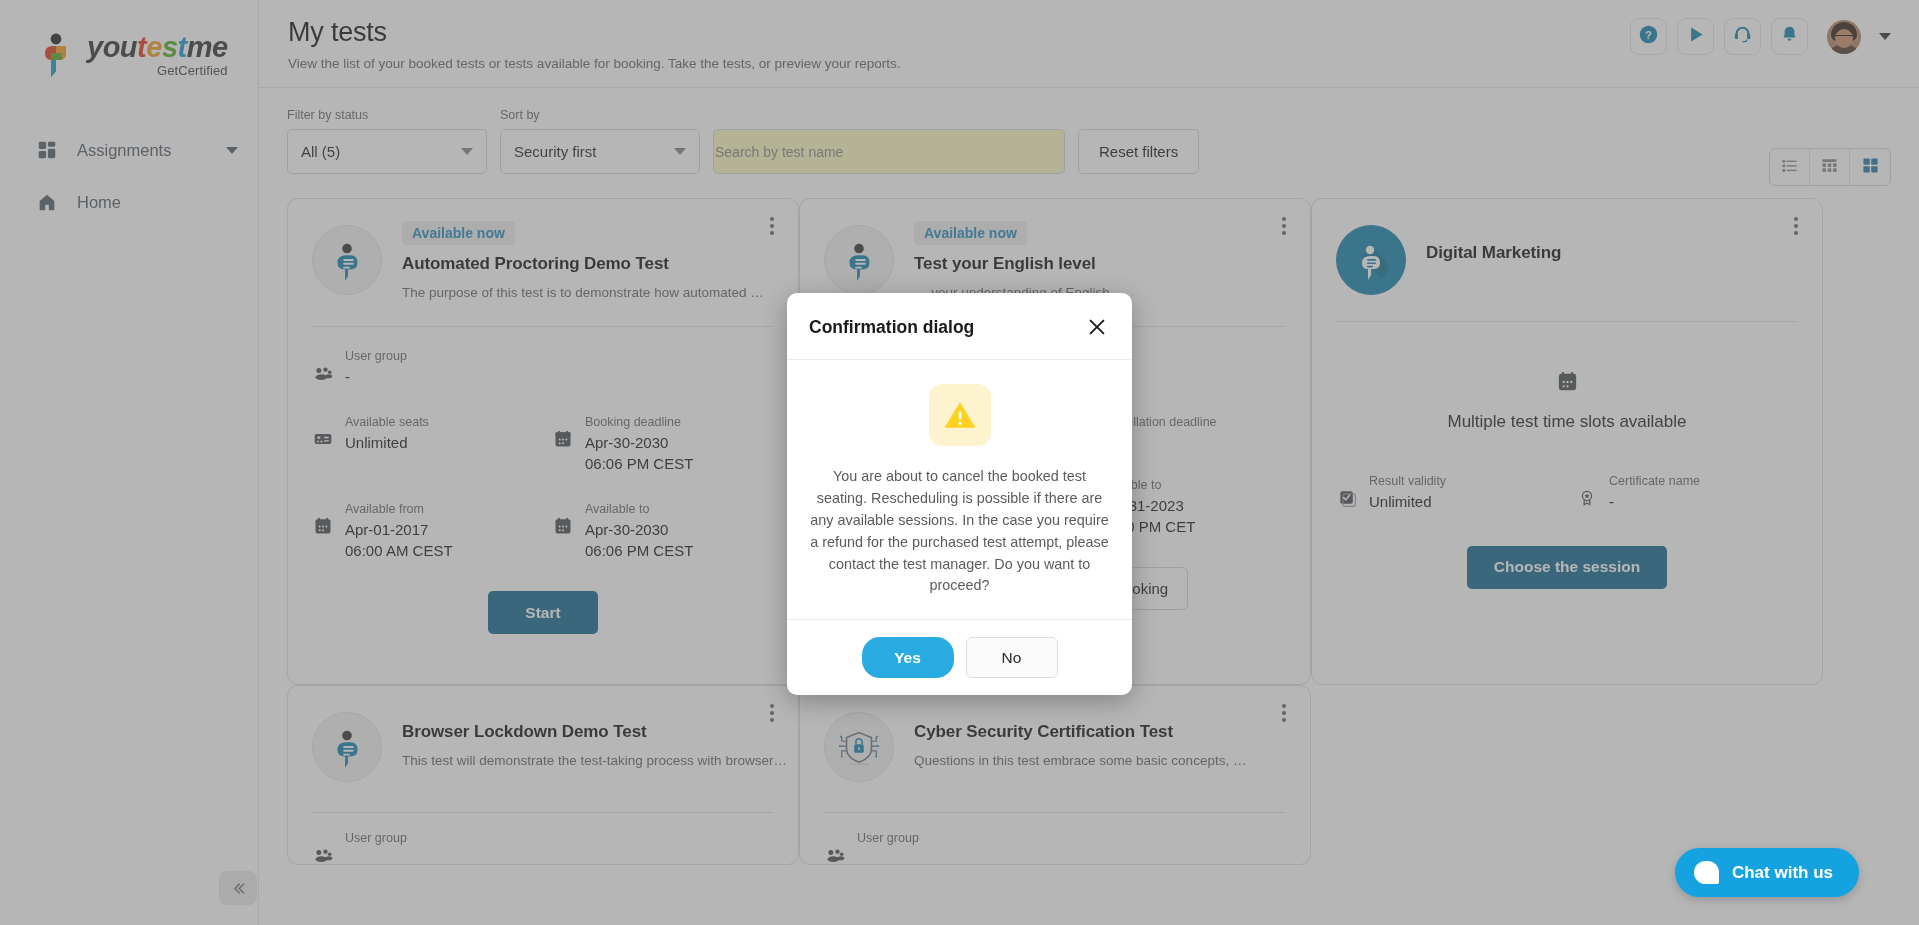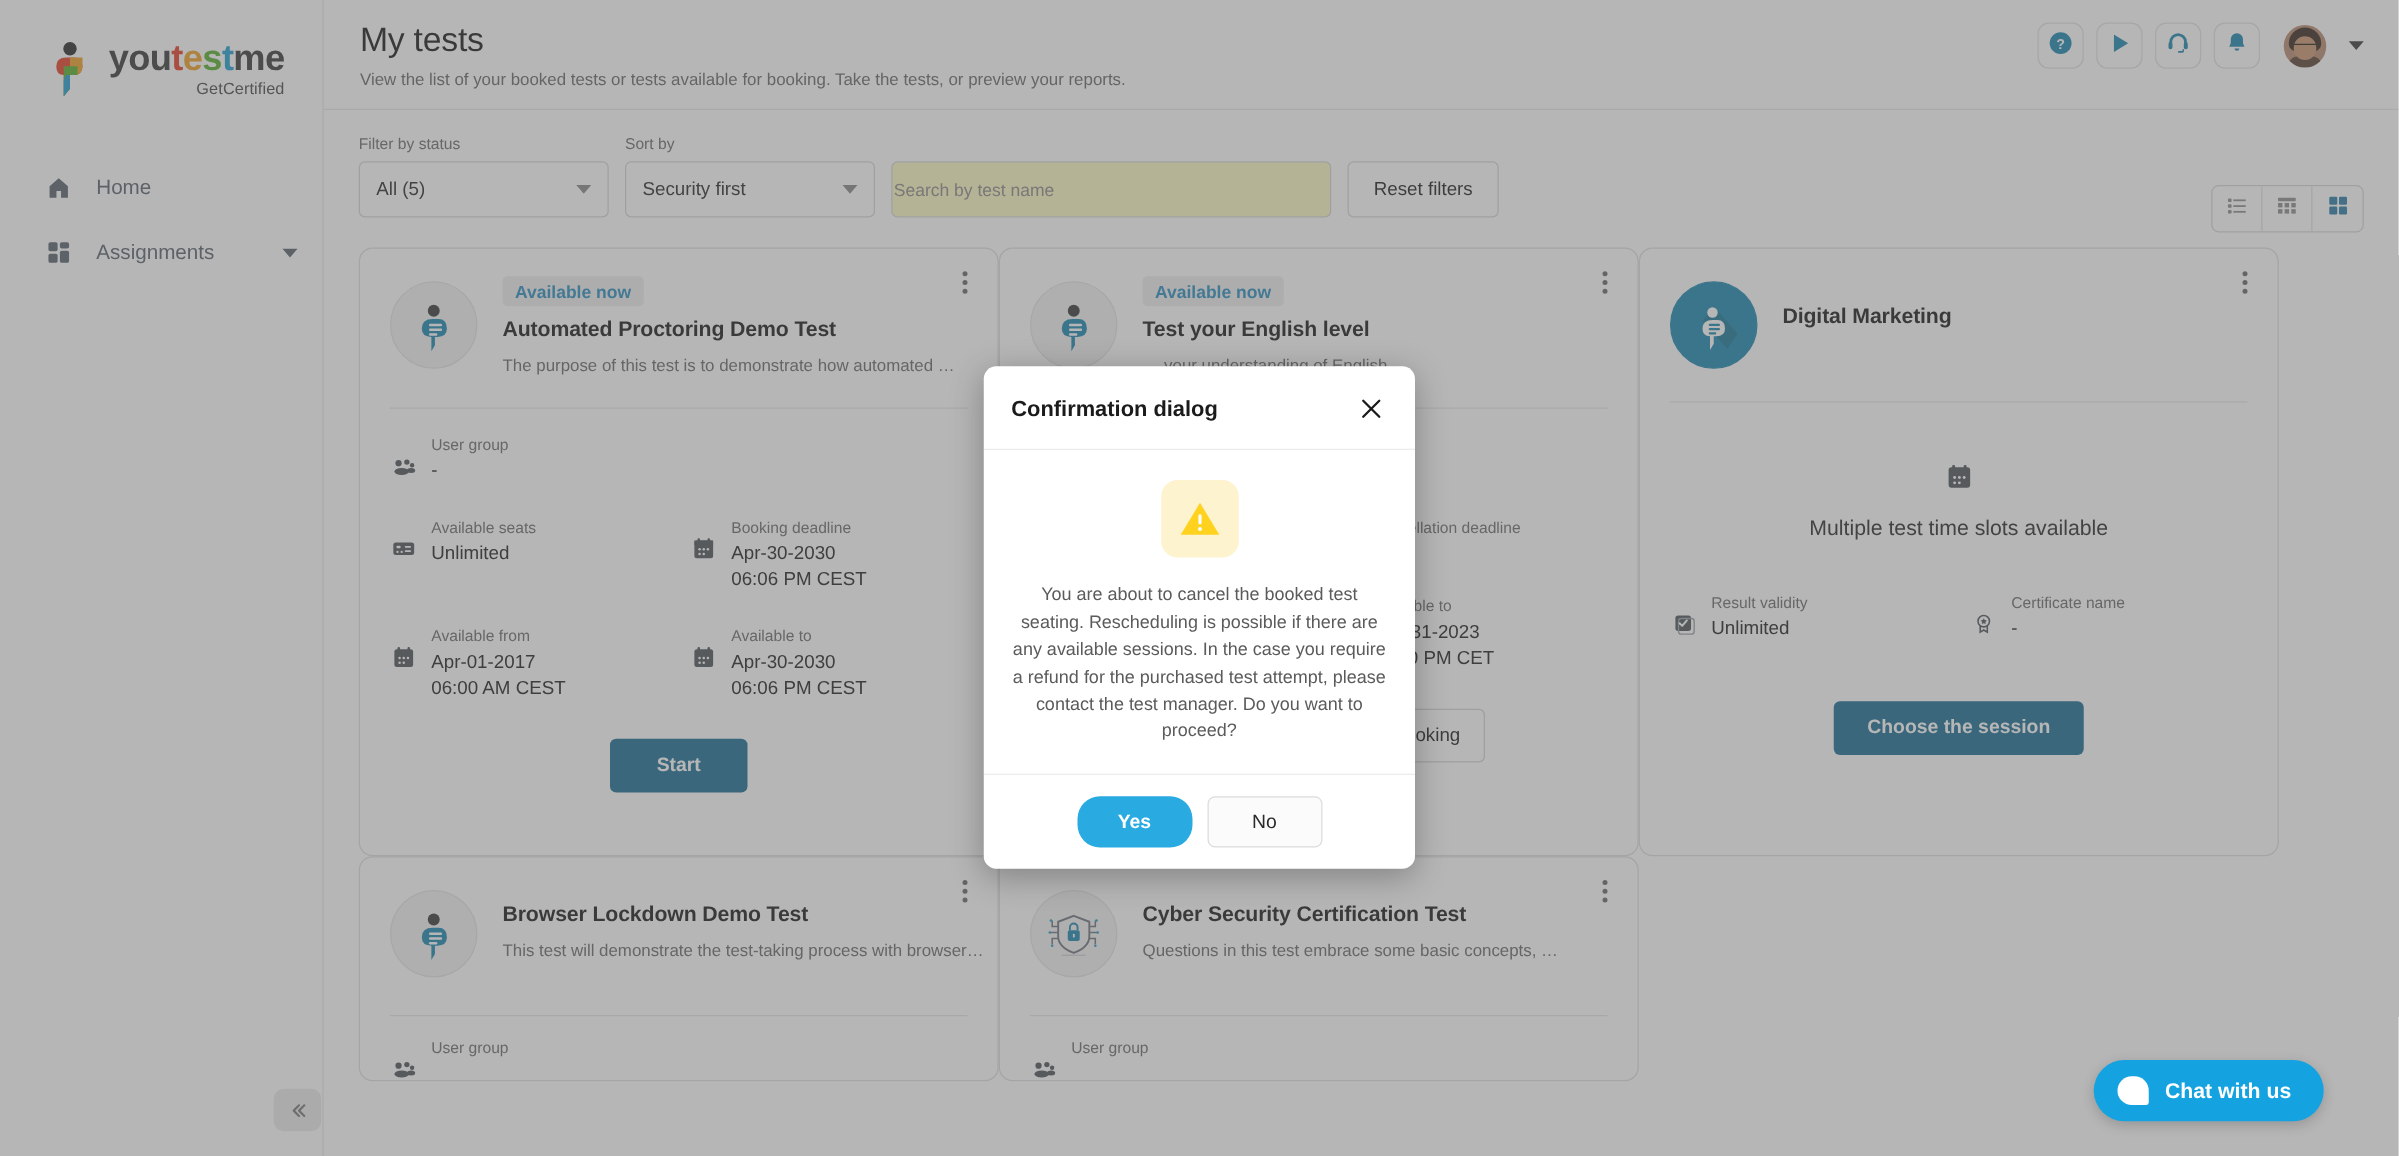--- a/index.html
+++ b/index.html
@@ -28,20 +28,21 @@
   .logo-wrap {
     display: flex; align-items: center;
     padding: 22px 0 0 36px;
     height: 88px;
   }
   .logo-mark { width: 42px; height: 44px; margin-right: 9px; flex: none; }
   .logo-text { line-height: 1; }
   .logo-word {
     font-size: 29px; font-weight: bold; letter-spacing: -0.5px;
     white-space: nowrap;
+    font-style: italic;
   }
   .logo-word .c1 { color: #3b3b3b; }
   .logo-word .c2 { color: #e8412a; }
   .logo-word .c3 { color: #f0a227; }
   .logo-word .c4 { color: #5ab031; }
   .logo-word .c5 { color: #23a0d1; }
   .logo-sub {
     font-size: 13px; color: #4a4a4a; text-align: right;
     margin-top: 2px; letter-spacing: 0.1px;
   }
@@ -295,36 +296,36 @@
       <span class="logo-text">
         <span class="logo-word"><span class="c1">you</span><span class="c2">t</span><span class="c3">e</span><span class="c4">s</span><span class="c5">t</span><span class="c1">me</span></span>
         <span class="logo-sub" style="display:block">GetCertified</span>
       </span>
     </div>
 
     <div class="nav">
       <div class="nav-item">
         <span class="nav-ico">
           <svg viewBox="0 0 24 24" width="22" height="22" fill="#5a646e">
-            <path d="M4 11 L12 4 L20 11 L20 21 L14 21 L14 15 L10 15 L10 21 L4 21 Z"></path>
-          </svg>
-        </span>
-        <span class="nav-label">Home</span>
-      </div>
-      <div class="nav-item">
-        <span class="nav-ico">
-          <svg viewBox="0 0 24 24" width="22" height="22" fill="#5a646e">
             <rect x="3" y="3" width="8" height="8" rx="1.6"></rect>
             <rect x="13" y="3" width="8" height="5.5" rx="1.6"></rect>
             <rect x="3" y="13" width="8" height="8" rx="1.6"></rect>
             <rect x="13" y="10.5" width="8" height="10.5" rx="1.6"></rect>
           </svg>
         </span>
         <span class="nav-label">Assignments</span>
         <span class="nav-caret"></span>
+      </div>
+      <div class="nav-item">
+        <span class="nav-ico">
+          <svg viewBox="0 0 24 24" width="22" height="22" fill="#5a646e">
+            <path d="M4 11 L12 4 L20 11 L20 21 L14 21 L14 15 L10 15 L10 21 L4 21 Z"></path>
+          </svg>
+        </span>
+        <span class="nav-label">Home</span>
       </div>
     </div>
 
     <div class="collapse-btn">
       <svg viewBox="0 0 24 24" width="17" height="17" fill="none" stroke="#7b7b7b" stroke-width="2.4" stroke-linecap="round" stroke-linejoin="round">
         <polyline points="13,6 7,12 13,18"></polyline>
           <polyline points="19,6 13,12 19,18"></polyline>
       </svg>
     </div>
   </div>
@@ -735,21 +736,21 @@
                   <polygon points="12,6.6 12.9,8.5 15,8.8 13.5,10.3 13.9,12.3 12,11.4 10.1,12.3 10.5,10.3 9,8.8 11.1,8.5" fill="#51565c" stroke="none"></polygon>
                   <polyline points="8.6,14 8.6,20 12,18 15.4,20 15.4,14"></polyline>
                 </svg>
             </span>
             <span>
               <span class="info-lbl" style="display:block">Certificate name</span>
               <span class="info-val" style="display:block">-</span>
             </span>
           </div>
         </div>
-        <div class="card-actions" style="margin-top:48px">
+        <div class="card-actions" style="margin-top:34px">
           <button class="btn-primary">Choose the session</button>
         </div>
       </div>
 
       <div class="card" style="height:180px">
         <div class="card-kebab">
             <i></i>
             <i></i>
             <i></i>
           </div>

